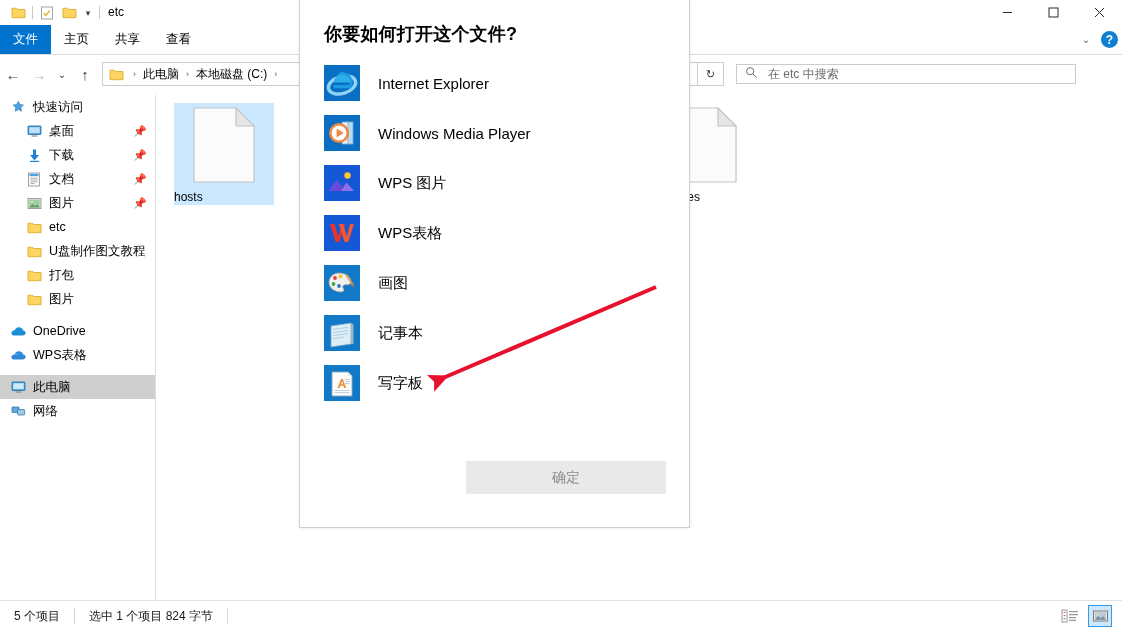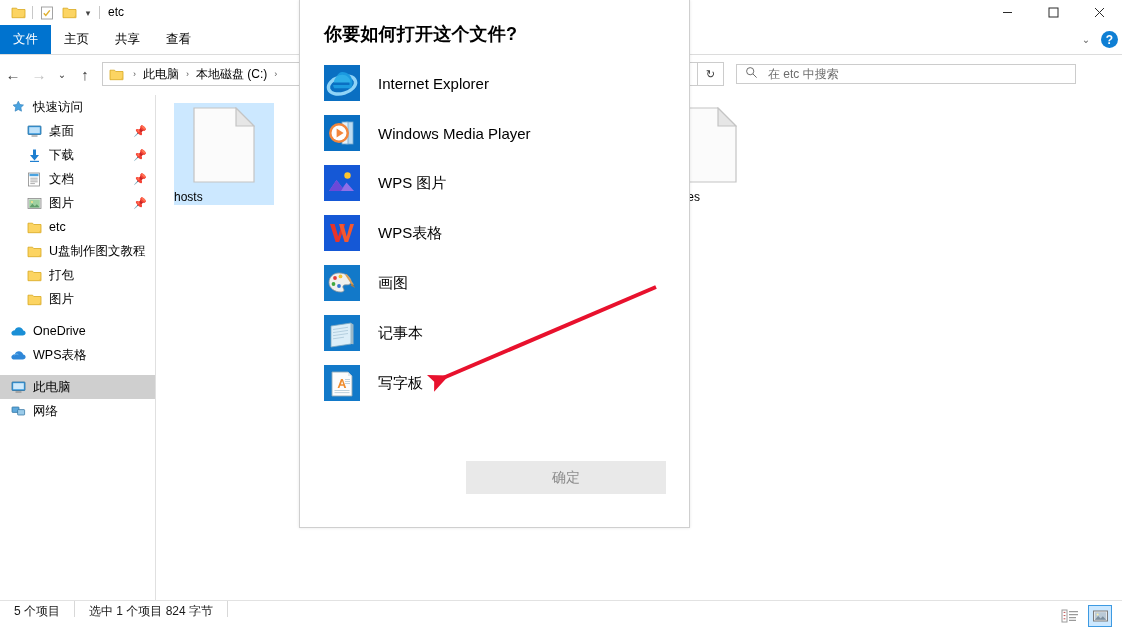--- a/index.html
+++ b/index.html
@@ -272,20 +272,21 @@
   }
 
   
   .statusbar {
     position: absolute;
     left: 0; top: 600px;
     width: 1122px; height: 30px;
     background: #ffffff;
     border-top: 1px solid #e2e2e2;
     display: flex;
+    align-items: center;
   }
   .status-item {
     font-size: 12px;
     color: #1a1a1a;
     padding: 0 14px;
     line-height: 20px;
     height: 20px;
     display: flex;
     align-items: center;
   }

